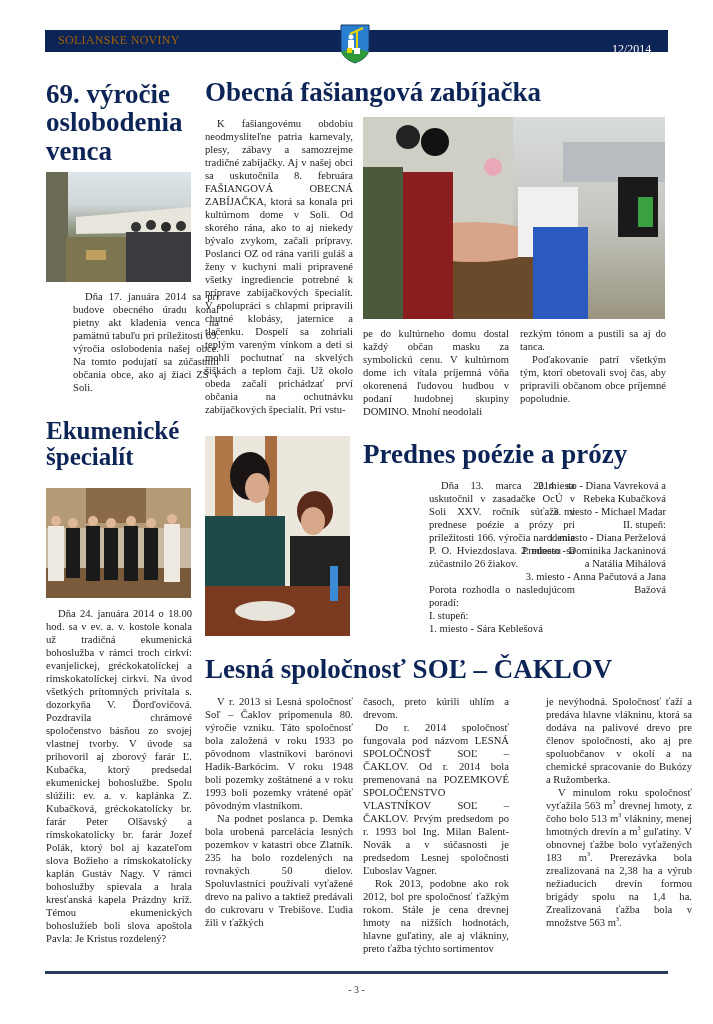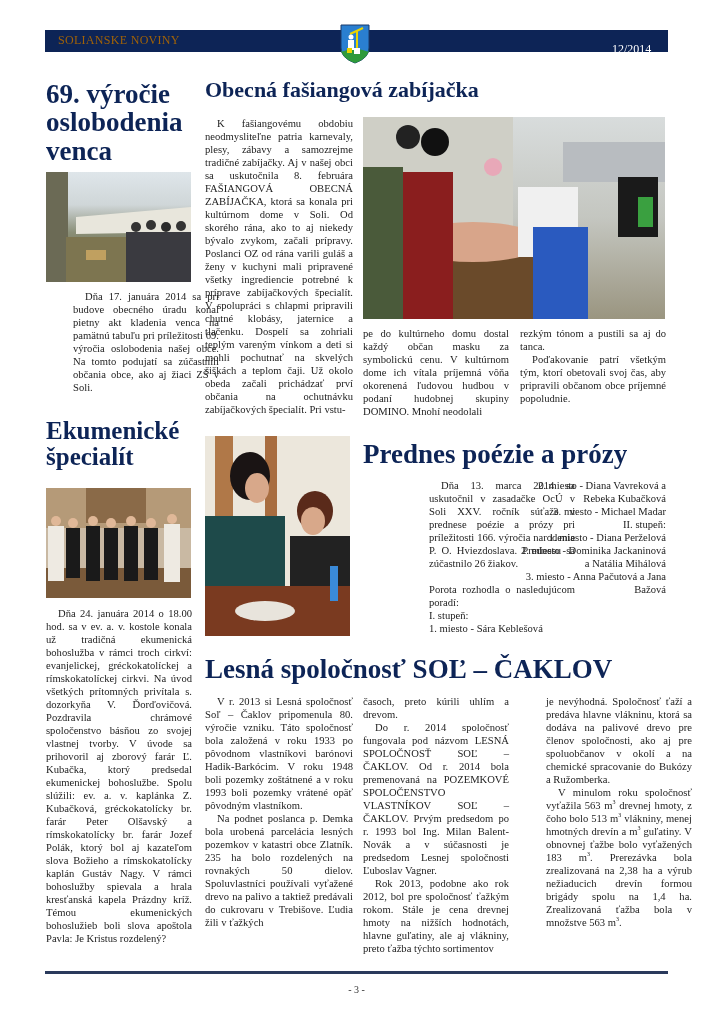--- a/index.html
+++ b/index.html
@@ -87,21 +87,21 @@
         <circle cx="85" cy="33" r="5"></circle>
         <circle cx="105" cy="35" r="5"></circle>
         <circle cx="126" cy="31" r="5"></circle>
     </g>
   </svg>
 </div>
 <div class="abs body" style="left:46px; top:607px; width:146px;">
   <p>Dňa 24. januára 2014 o 18.00 hod. sa v ev. a. v. kostole konala už tradičná ekumenická bohoslužba v rámci troch cirkví: evanjelickej, gréckokatolíckej a rímskokatolíckej cirkvi. Na úvod všetkých prítomných privítala s. dozorkyňa V. Ďorďovičová. Pozdravila chrámové spoločenstvo básňou zo svojej vlastnej tvorby. V úvode sa prihovoril aj zborový farár Ľ. Kubačka, ktorý predsedal ekumenickej bohoslužbe. Spolu slúžili: ev. a. v. kaplánka Z. Kubačková, gréckokatolícky br. farár Peter Olšavský a rímskokatolícky br. farár Jozef Polák, ktorý bol aj kazateľom slova Božieho a rímskokatolícky kaplán Gustáv Nagy. V rámci bohoslužby spievala a hrala kresťanská kapela Prázdny kríž. Témou ekumenických bohoslužieb boli slova apoštola Pavla: Je Kristus rozdelený?</p>
 </div>
 
-<h1 class="abs h1" style="left:205px; top:78px; font-size:22px; white-space:nowrap;">Obecná fašiangová zabíjačka</h1>
+<h1 class="abs h1" style="left:205px; top:78px; font-size:27px; white-space:nowrap;">Obecná fašiangová zabíjačka</h1>
 <div class="abs body" style="left:205px; top:117px; width:148px;">
   <p>K fašiangovému obdobiu neodmysliteľne patria karnevaly, plesy, zábavy a samozrejme tradičné zabíjačky. Aj v našej obci sa uskutočnila 8. februára FAŠIANGOVÁ OBECNÁ ZABÍJAČKA, ktorá sa konala pri kultúrnom dome v Soli. Od skorého rána, ako to aj niekedy bývalo zvykom, začali prípravy. Poslanci OZ od rána varili guláš a ženy v kuchyni mali pripravené všetky ingrediencie potrebné k príprave zabíjačkových špecialít. V spolupráci s chlapmi pripravili chutné klobásy, jaternice a tlačenku. Dospelí sa zohriali teplým vareným vínkom a deti si mohli pochutnať na skvelých šiškách a teplom čaji. Už okolo obeda začali prichádzať prví občania na ochutnávku zabíjačkových špecialít. Pri vstu-</p>
 </div>
 <div class="abs photo" style="left:363px; top:117px; width:302px; height:202px; background:linear-gradient(180deg,#d8dcdc 0%,#c4c6c0 50%,#9a9580 100%);">
   <svg width="302" height="202">
     <rect x="0" y="0" width="150" height="110" fill="#cfcfc6"></rect>
     <rect x="200" y="25" width="102" height="40" fill="#b8bcc0"></rect>
     <rect x="40" y="135" width="160" height="67" fill="#6a4a2a"></rect>
     <ellipse cx="110" cy="125" rx="70" ry="20" fill="#d8a58a"></ellipse>
     <rect x="0" y="50" width="40" height="152" fill="#4a5a3a"></rect>

